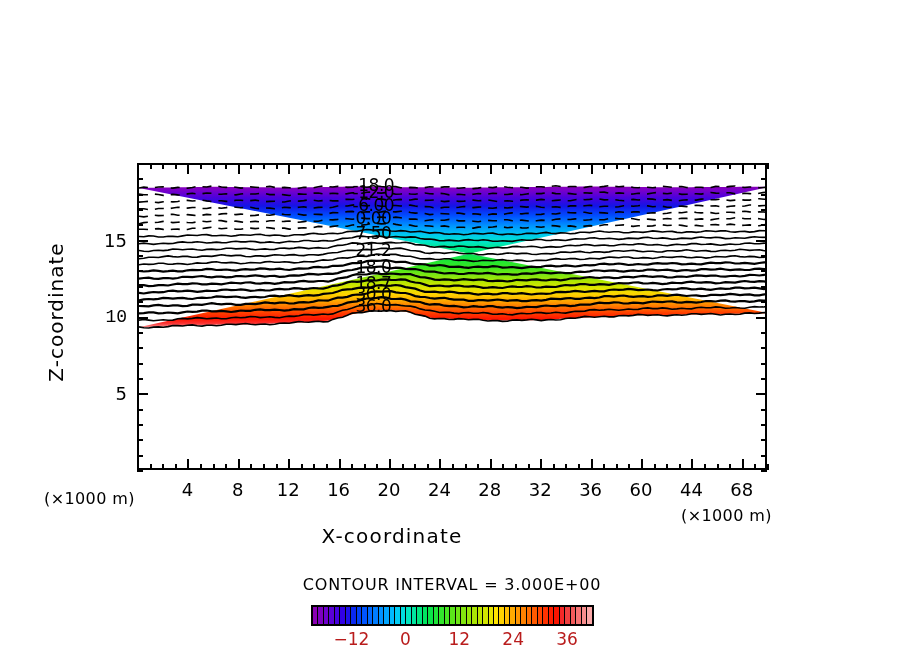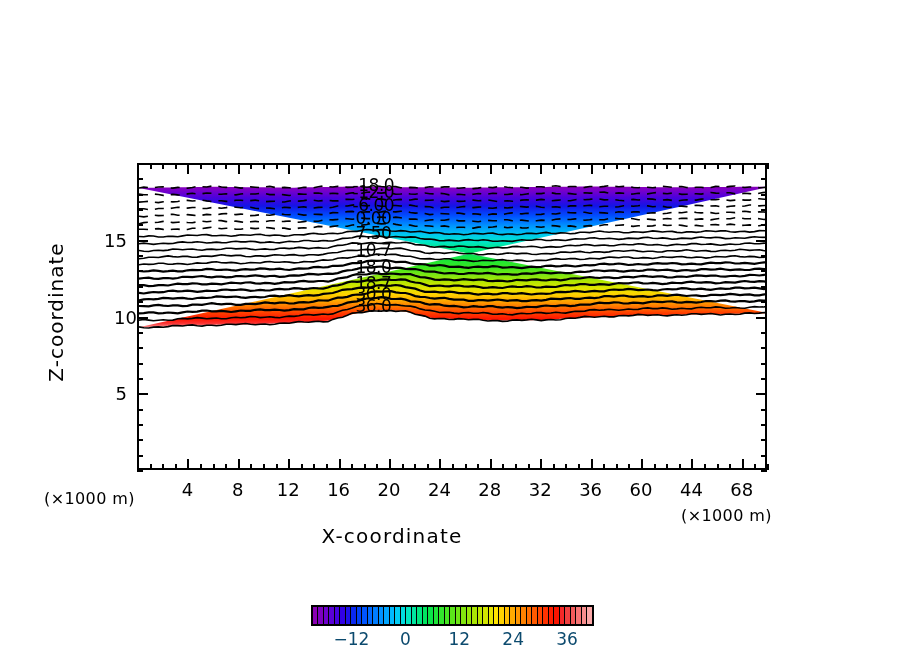--- a/index.html
+++ b/index.html
@@ -178,21 +178,21 @@
 
   #cb-ticks {
     position: absolute;
     left: 311px; top: 629px;
     width: 283px; height: 24px;
   }
   .cb-tlabel {
     position: absolute;
     top: 0;
     font-size: 17px;
-    color: #0c4a6e;
+    color: #b91c1c;
     transform: translateX(-50%);
     white-space: nowrap;
   }
 </style>
 </head>
 <body>
 
 <div id="root">
 
 
@@ -223,21 +223,21 @@
             <path d="M0.0 155.1 L4.8 154.5 L9.7 155.1 L14.5 155.8 L19.4 155.2 L24.2 154.7 L29.1 155.2 L33.9 155.1 L38.8 153.8 L43.6 153.4 L48.5 153.9 L53.3 153.4 L58.2 152.6 L63.0 153.1 L67.8 153.8 L72.7 153.4 L77.5 153.0 L82.4 153.7 L87.2 153.8 L92.1 152.7 L96.9 152.3 L101.8 152.7 L106.6 152.4 L111.5 151.5 L116.3 151.8 L121.2 152.6 L126.0 152.2 L130.8 151.7 L135.7 152.4 L140.5 152.7 L145.4 151.7 L150.2 151.1 L155.1 151.4 L159.9 150.8 L164.8 149.6 L169.6 149.5 L174.5 150.1 L179.3 149.6 L184.2 149.0 L189.0 149.5 L193.8 148.9 L198.7 146.9 L203.5 145.2 L208.4 144.5 L213.2 143.1 L218.1 141.2 L222.9 140.4 L227.8 140.5 L232.6 139.7 L237.5 138.5 L242.3 139.1 L247.2 140.1 L252.0 139.9 L256.8 139.6 L261.7 140.4 L266.5 141.0 L271.4 141.1 L276.2 142.1 L281.1 143.9 L285.9 145.0 L290.8 145.4 L295.6 146.3 L300.5 147.5 L305.3 147.4 L310.2 147.2 L315.0 148.1 L319.8 148.6 L324.7 147.8 L329.5 147.5 L334.4 148.2 L339.2 148.2 L344.1 147.5 L348.9 148.1 L353.8 149.2 L358.6 149.1 L363.5 148.8 L368.3 149.5 L373.2 149.9 L378.0 148.9 L382.8 148.3 L387.7 148.7 L392.5 148.5 L397.4 147.5 L402.2 147.6 L407.1 148.4 L411.9 148.0 L416.8 147.3 L421.6 147.8 L426.5 148.1 L431.3 147.1 L436.2 146.2 L441.0 146.4 L445.8 146.1 L450.7 144.9 L455.5 144.6 L460.4 145.2 L465.2 144.9 L470.1 144.2 L474.9 144.7 L479.8 145.3 L484.6 144.7 L489.5 144.0 L494.3 144.5 L499.2 144.4 L504.0 143.3 L508.8 142.9 L513.7 143.6 L518.5 143.6 L523.4 142.9 L528.2 143.4 L533.1 144.3 L537.9 143.9 L542.8 143.3 L547.6 143.8 L552.5 143.9 L557.3 142.8 L562.2 142.2 L567.0 142.8 L571.8 142.7 L576.7 141.9 L581.5 142.3 L586.4 143.3 L591.2 143.0 L596.1 142.5 L600.9 143.0 L605.8 143.3 L610.6 142.3 L615.5 141.6 L620.3 142.0 L625.2 141.9 L630.0 141.1 " fill="none" stroke="#000" stroke-width="1.6"></path>
             <path d="M0.0 161.9 L4.8 162.8 L9.7 163.0 L14.5 162.1 L19.4 161.9 L24.2 162.3 L29.1 161.6 L33.9 160.5 L38.8 160.6 L43.6 161.0 L48.5 160.3 L53.3 159.9 L58.2 160.8 L63.0 161.1 L67.8 160.3 L72.7 160.2 L77.5 160.8 L82.4 160.3 L87.2 159.2 L92.1 159.2 L96.9 159.6 L101.8 159.0 L106.6 158.5 L111.5 159.3 L116.3 159.8 L121.2 159.2 L126.0 159.0 L130.8 159.7 L135.7 159.3 L140.5 158.2 L145.4 158.0 L150.2 158.3 L155.1 157.4 L159.9 156.5 L164.8 157.0 L169.6 157.3 L174.5 156.6 L179.3 156.3 L184.2 156.9 L189.0 156.7 L193.8 154.4 L198.7 153.0 L203.5 152.2 L208.4 150.2 L213.2 148.1 L218.1 147.8 L222.9 147.7 L227.8 146.6 L232.6 145.8 L237.5 146.0 L242.3 146.1 L247.2 145.5 L252.0 145.6 L256.8 146.4 L261.7 146.0 L266.5 145.7 L271.4 147.3 L276.2 149.2 L281.1 150.1 L285.9 151.1 L290.8 153.2 L295.6 153.9 L300.5 153.5 L305.3 153.6 L310.2 154.5 L315.0 154.4 L319.8 153.6 L324.7 154.0 L329.5 154.8 L334.4 154.4 L339.2 154.2 L344.1 155.2 L348.9 156.0 L353.8 155.6 L358.6 155.6 L363.5 156.4 L368.3 156.2 L373.2 155.1 L378.0 154.9 L382.8 155.4 L387.7 154.9 L392.5 154.2 L397.4 154.9 L402.2 155.6 L407.1 154.9 L411.9 154.5 L416.8 155.0 L421.6 154.8 L426.5 153.5 L431.3 153.0 L436.2 153.2 L441.0 152.4 L445.8 151.4 L450.7 151.7 L455.5 152.3 L460.4 151.7 L465.2 151.3 L470.1 151.9 L474.9 151.9 L479.8 150.8 L484.6 150.5 L489.5 150.9 L494.3 150.4 L499.2 149.4 L504.0 149.7 L508.8 150.4 L513.7 150.0 L518.5 149.7 L523.4 150.5 L528.2 150.9 L533.1 150.1 L537.9 149.8 L542.8 150.2 L547.6 149.8 L552.5 148.7 L557.3 148.7 L562.2 149.4 L567.0 149.0 L571.8 148.5 L576.7 149.3 L581.5 150.0 L586.4 149.3 L591.2 149.0 L596.1 149.5 L600.9 149.3 L605.8 148.1 L610.6 147.9 L615.5 148.5 L620.3 148.1 L625.2 147.5 L630.0 148.2 " fill="none" stroke="#000" stroke-width="1.6"></path>
           </svg>
         </div>
       <div id="contour-labels">
           <div class="clabel" style="left: 234.36px; top: 20px;">-18.0</div>
           <div class="clabel" style="left: 234.36px; top: 27px;">-12.0</div>
           <div class="clabel" style="left: 234.36px; top: 40px;">-6.00</div>
           <div class="clabel" style="left: 234.36px; top: 53px;">0.00</div>
           <div class="clabel" style="left: 234.36px; top: 68px;">7.50</div>
-          <div class="clabel" style="left: 234.36px; top: 85px;">10.7</div>
+          <div class="clabel" style="left: 234.36px; top: 85px;">21.2</div>
           <div class="clabel" style="left: 234.36px; top: 102px;">18.0</div>
           <div class="clabel" style="left: 234.36px; top: 118px;">18.7</div>
           <div class="clabel" style="left: 234.36px; top: 129px;">30.0</div>
           <div class="clabel" style="left: 234.36px; top: 141px;">36.0</div>
         </div>
     </div>
   </div>
 
   <div id="ticks-layer">
       <div class="tick tick-x" style="left: 137px; top: 464px; width: 2px; height: 6px;"></div>
@@ -394,31 +394,32 @@
       <div class="xlab" style="left: 439.4px; top: 479px;">24</div>
       <div class="xlab" style="left: 489.8px; top: 479px;">28</div>
       <div class="xlab" style="left: 540.2px; top: 479px;">32</div>
       <div class="xlab" style="left: 590.6px; top: 479px;">36</div>
       <div class="xlab" style="left: 641px; top: 479px;">60</div>
       <div class="xlab" style="left: 691.4px; top: 479px;">44</div>
       <div class="xlab" style="left: 741.8px; top: 479px;">68</div>
     </div>
   <div id="ylabels">
       <div class="ylab" style="left: 95px; width: 32px; top: 393.25px;">5</div>
-      <div class="ylab" style="left: 105px; width: 32px; top: 316.5px;">10</div>
+      <div class="ylab" style="left: 95px; width: 32px; top: 316.5px; font-family: Liberation Mono, monospace;">10</div>
       <div class="ylab" style="left: 95px; width: 32px; top: 239.75px;">15</div>
     </div>
 
   <div id="ytitle">
     <span>Z-coordinate</span>
   </div>
   <div id="xtitle">X-coordinate</div>
   <div id="unit-left">(×1000 m)</div>
   <div id="unit-right">(×1000 m)</div>
 
+  <div id="cb-title">CONTOUR INTERVAL =  3.000E+00</div>
   <div id="colorbar">
       <div class="cb-cell" style="background: rgb(138, 0, 180);"></div>
       <div class="cb-cell" style="background: rgb(125, 0, 192);"></div>
       <div class="cb-cell" style="background: rgb(110, 0, 204);"></div>
       <div class="cb-cell" style="background: rgb(90, 0, 214);"></div>
       <div class="cb-cell" style="background: rgb(70, 0, 224);"></div>
       <div class="cb-cell" style="background: rgb(50, 0, 230);"></div>
       <div class="cb-cell" style="background: rgb(30, 16, 234);"></div>
       <div class="cb-cell" style="background: rgb(10, 40, 240);"></div>
       <div class="cb-cell" style="background: rgb(0, 64, 246);"></div>

